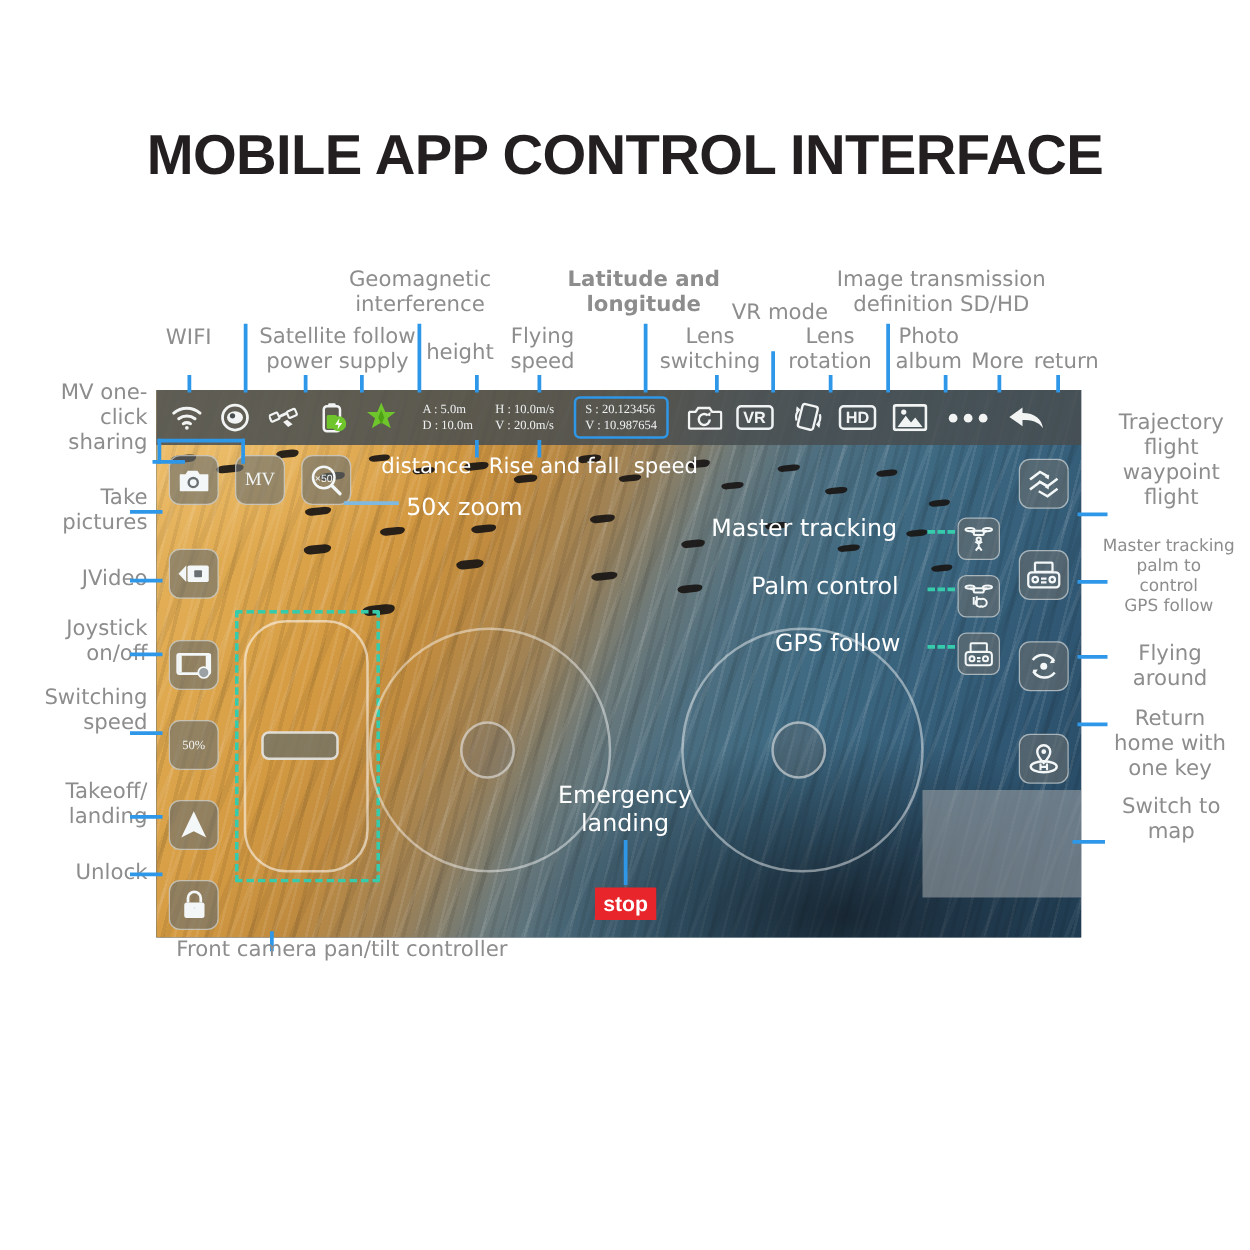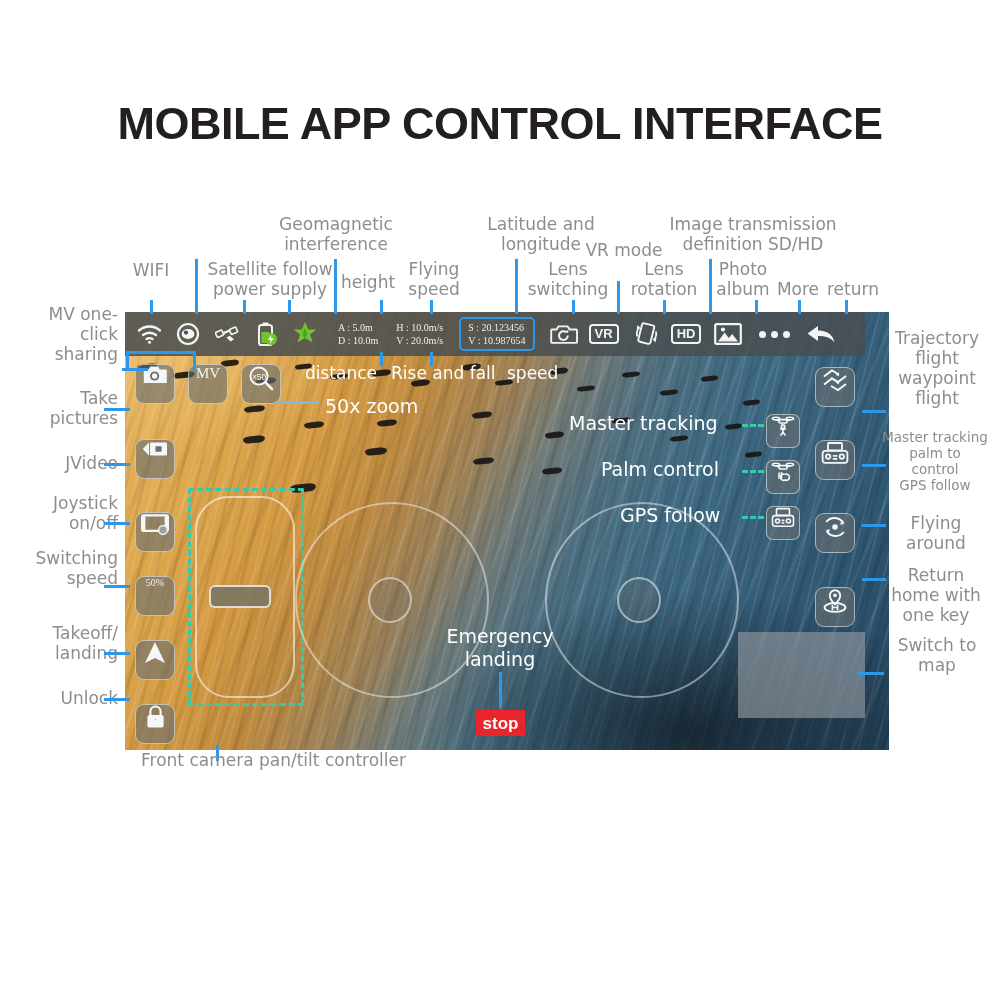--- a/index.html
+++ b/index.html
@@ -22,21 +22,20 @@
     letter-spacing:-0.5px;
     color:#231f20;
     white-space:nowrap;
   }
 
   
   .app-screen{
     position:absolute;left:125px;top:312px;width:740px;height:438px;
     overflow:hidden;
     background:#2a3a48;
-    padding-left:24px;
   }
   
   .photo{
     position:absolute;left:0;top:0;width:100%;height:100%;
     background:
       linear-gradient(118deg,
         #e8b864 0%, #dfa94f 14%, #d49a42 26%,
         #c08b3f 34%, #9c8157 43%, #6e7a79 50%,
         #4e6f80 57%, #3f6a82 66%, #37617c 76%,
         #2f5672 86%, #24455e 100%);
@@ -99,21 +98,21 @@
   }
   .tb-dots{margin-left:16px;display:flex;gap:5px;flex:0 0 auto;}
   .tb-dots i{width:7px;height:7px;border-radius:50%;background:#f2f4f4;display:block;}
 
   
   .ctl{
     position:absolute;
     background:rgba(104,110,112,.62);
     border:1px solid rgba(240,245,245,.55);
     border-radius:9px;
-    display:flex;align-items:flex-start;justify-content:center;
+    display:flex;align-items:center;justify-content:center;
     color:#f4f7f7;
   }
   .ctl.sq{width:38px;height:38px;}
   .ctl.sm{width:32px;height:32px;border-radius:7px;}
   .ctl svg{display:block;}
   .ctl .txt{font-family:"Liberation Serif", serif;font-size:15px;color:#f0f4f4;}
   .ctl .txt.pct{font-size:10px;}
 
   
   .ring{
@@ -485,21 +484,21 @@
     <div>Geomagnetic</div>
     <div>interference</div>
   </div>
   <div class="g-label ctr" style="left:330px;top:272px;width:76px;">
     <div>height</div>
   </div>
   <div class="g-label ctr" style="left:396px;top:259px;width:76px;">
     <div>Flying</div>
     <div>speed</div>
   </div>
-  <div class="g-label ctr" style="left:475px;top:214px;width:132px;">
+  <div class="g-label ctr" style="left:449px;top:214px;width:132px;font-weight:bold;">
     <div>Latitude and</div>
     <div>longitude</div>
   </div>
   <div class="g-label ctr" style="left:523px;top:259px;width:90px;">
     <div>Lens</div>
     <div>switching</div>
   </div>
   <div class="g-label ctr" style="left:578px;top:240px;width:92px;">
     <div>VR mode</div>
   </div>

